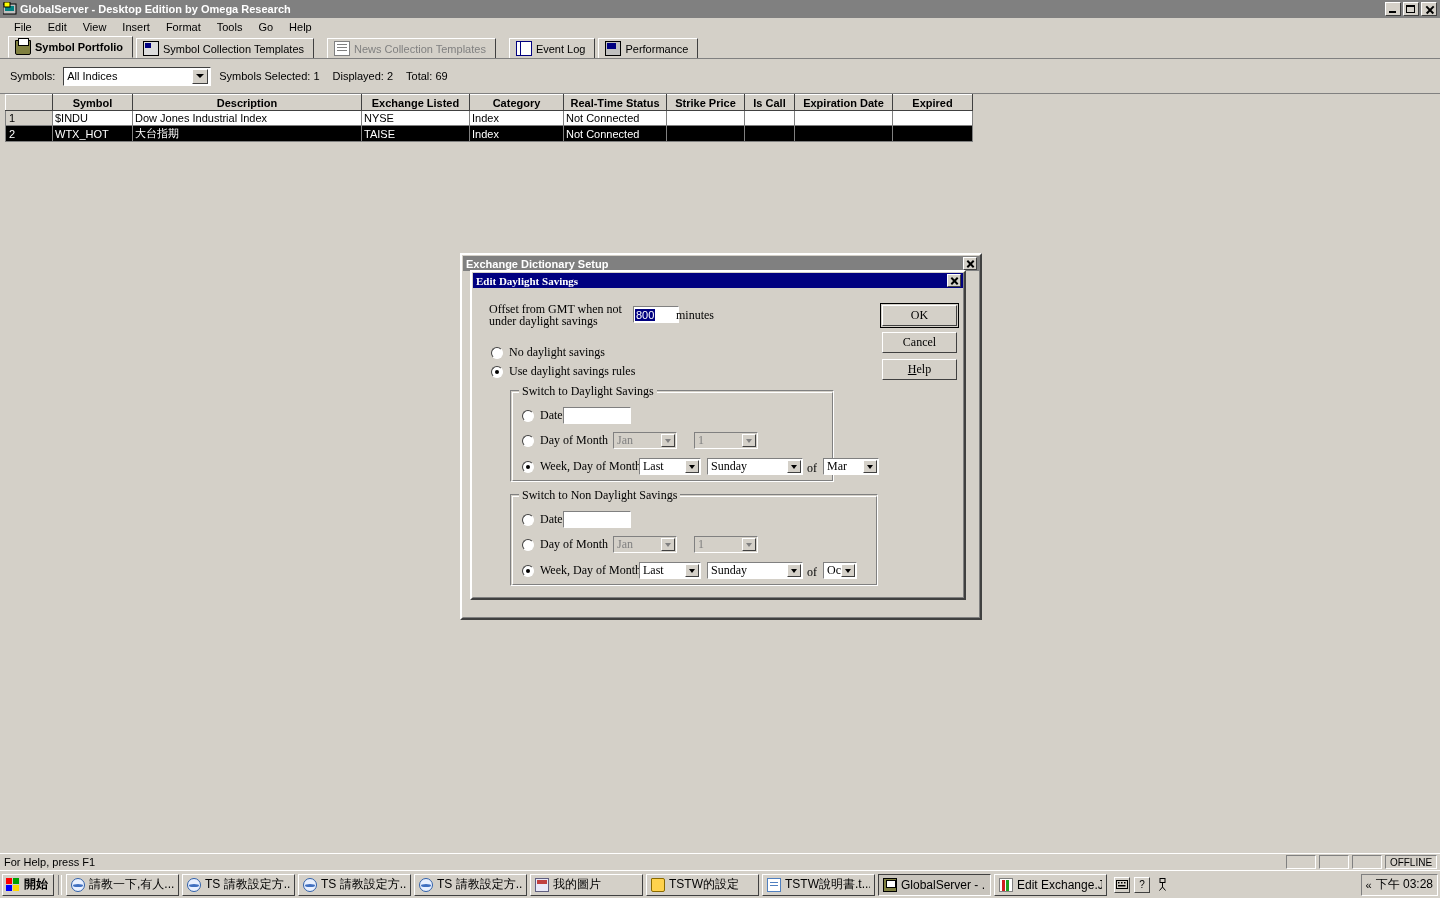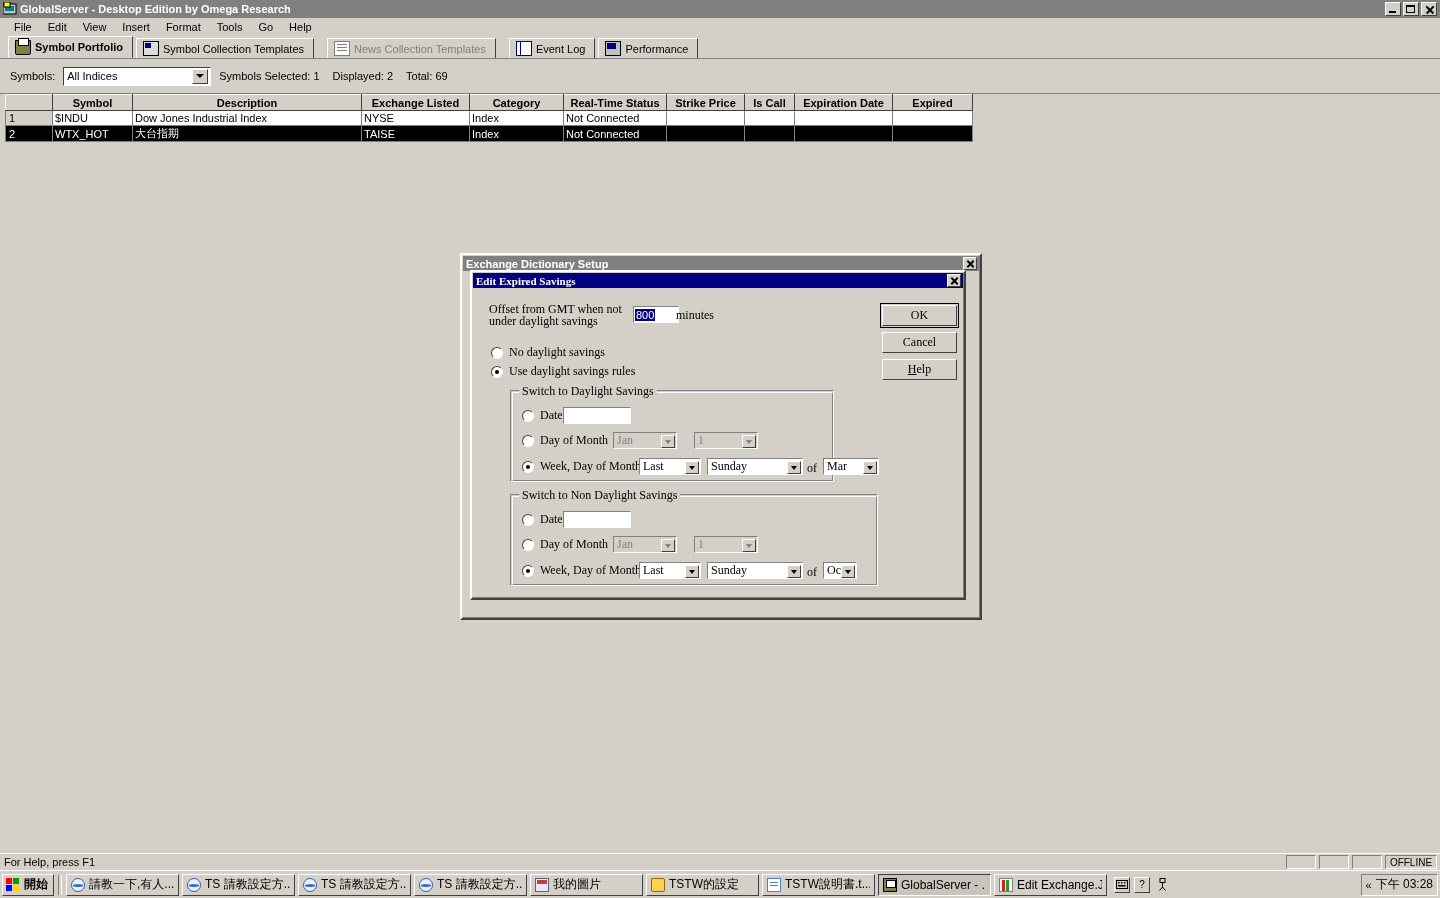--- a/index.html
+++ b/index.html
@@ -194,21 +194,21 @@
   }
   .gb-label{
     position:absolute;top:-7px;left:8px;background:#d4d0c8;padding:0 3px;
     font-family:"Liberation Serif",serif;font-size:12px;z-index:2;white-space:nowrap;
   }
 
   .dcombo{
     position:absolute;height:17px;background:#ffffff;box-sizing:border-box;
     border-top:1px solid #808080;border-left:1px solid #808080;
     border-right:1px solid #ffffff;border-bottom:1px solid #ffffff;
-    display:flex;align-items:flex-end;
+    display:flex;align-items:center;
   }
   .dcombo .dval{flex:1 1 auto;padding-left:3px;font-family:"Liberation Serif",serif;font-size:12px;
                 white-space:nowrap;overflow:hidden;}
   .dcombo .darrow{
     width:14px;height:13px;margin-right:1px;background:#d4d0c8;box-sizing:border-box;
     border-top:1px solid #ffffff;border-left:1px solid #ffffff;
     border-right:1px solid #404040;border-bottom:1px solid #404040;
     display:flex;align-items:center;justify-content:center;flex:0 0 auto;
   }
   .darrow:after{content:"";border-left:3.5px solid transparent;border-right:3.5px solid transparent;border-top:4px solid #000;}
@@ -425,21 +425,21 @@
   <div class="wtitle inactive" style="margin:1px 1px 0 1px;">
     <span class="wt-text">Exchange Dictionary Setup</span>
     <span class="wclose"></span>
   </div>
 </div>
 
 <div class="win dlgbody" style="left:470px;top:270px;width:496px;height:330px;">
   <div class="inner-bevel"></div>
 
   <div class="wtitle active" style="margin:1px 1px 0 1px;">
-    <span class="wt-text">Edit Expired Savings</span>
+    <span class="wt-text">Edit Daylight Savings</span>
     <span class="wclose"></span>
   </div>
 
   <div class="rowlbl" style="left:17px;top:31px;line-height:12px;">
     <div>Offset from GMT when not</div>
     <div>under daylight savings</div>
   </div>
   <div class="edit" style="position:absolute;left:161px;top:34px;width:46px;height:17px;">
     <span class="sel">800</span>
   </div>

